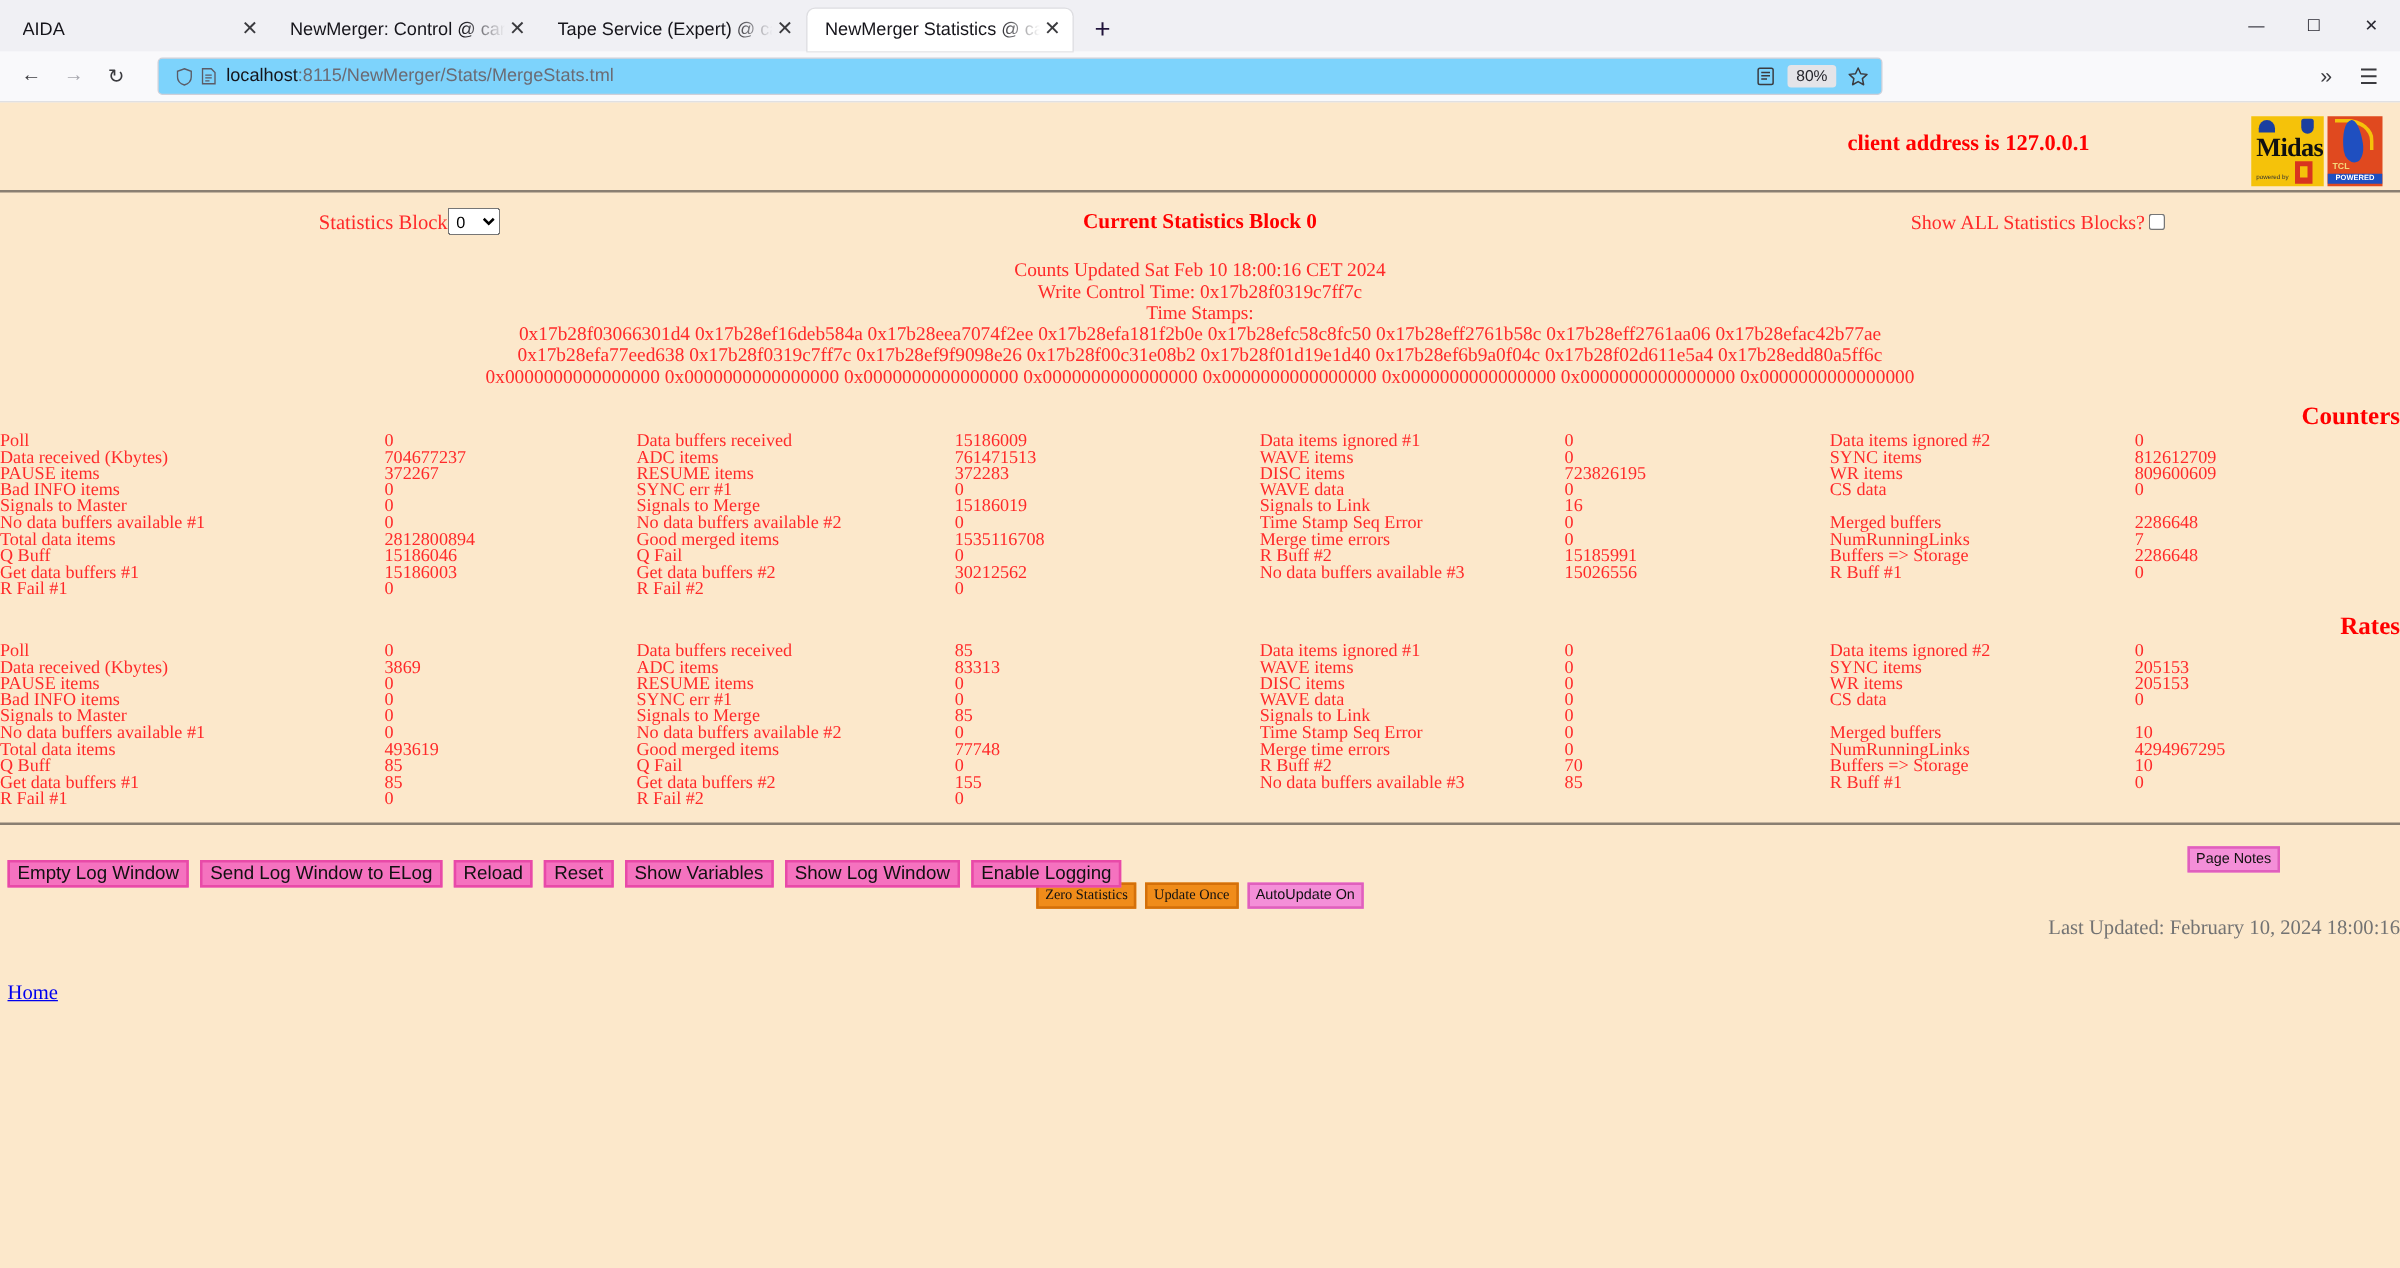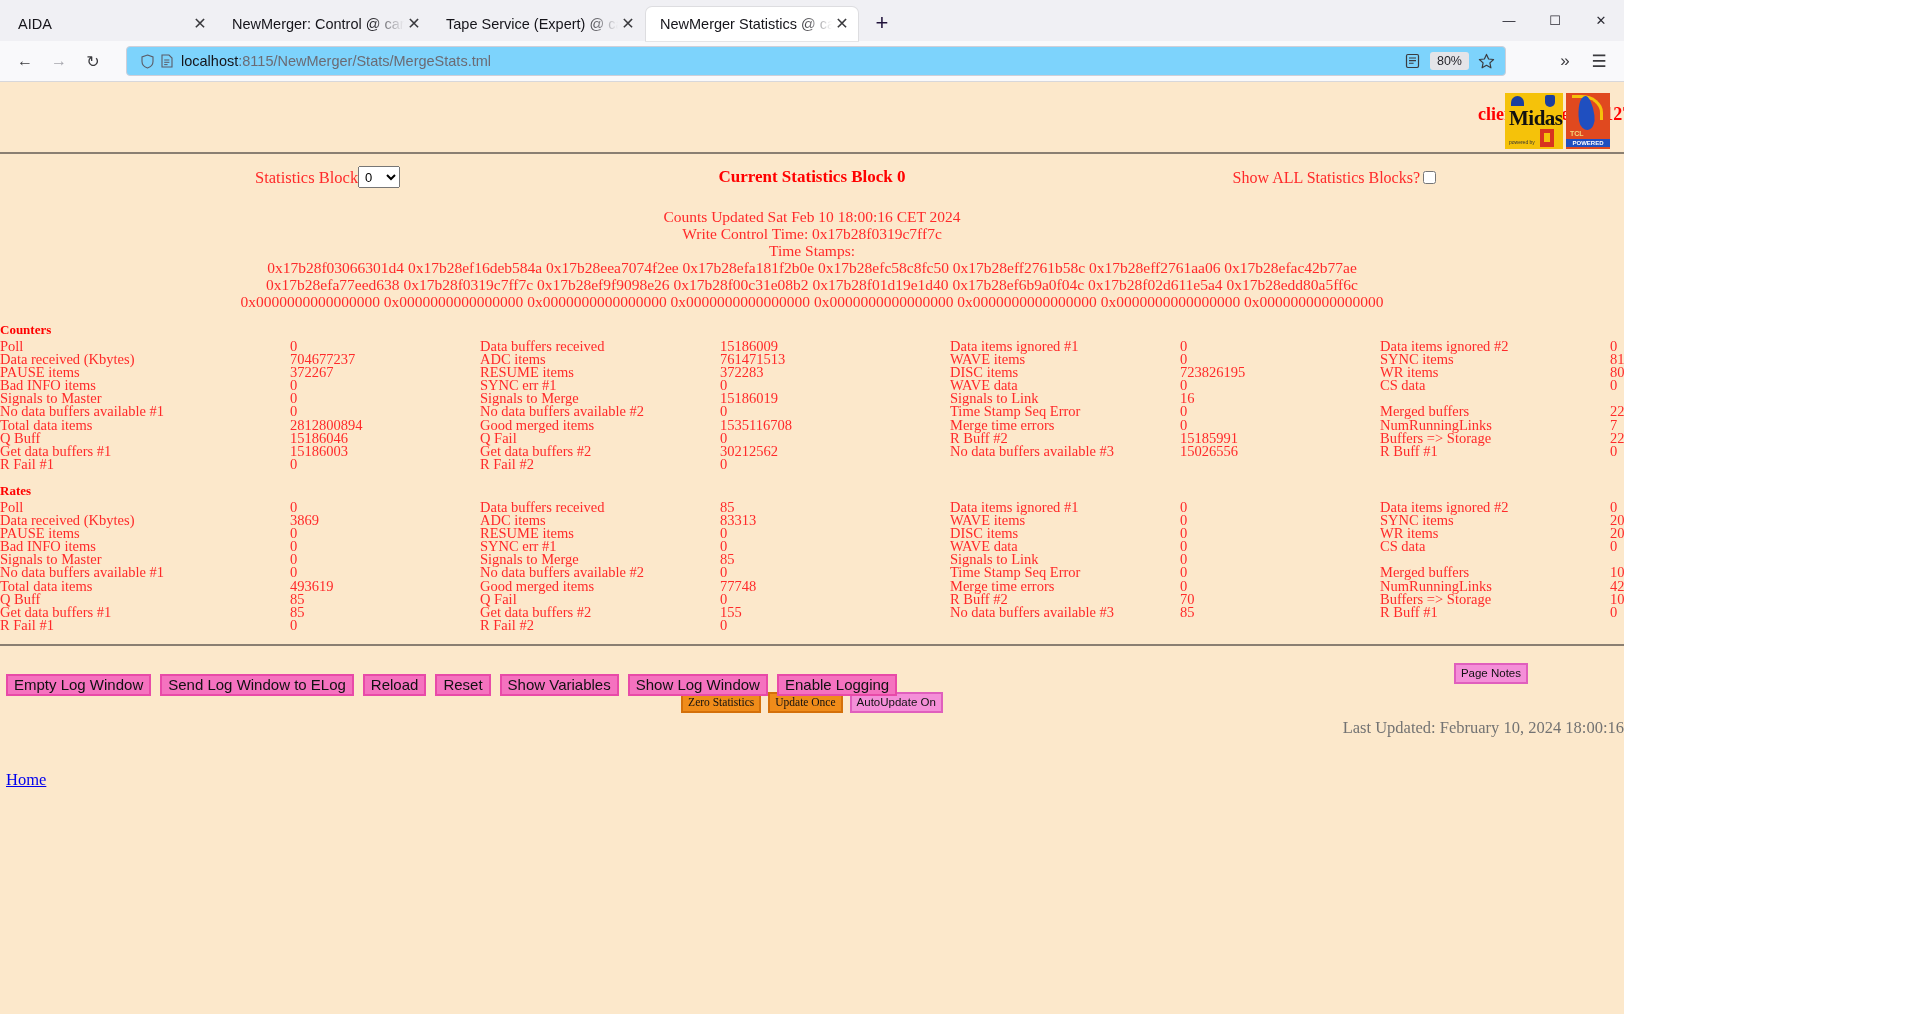--- a/index.html
+++ b/index.html
@@ -7,21 +7,21 @@
     margin: 0;
     padding: 0;
     width: 1920px;
     height: 1014px;
     overflow: hidden;
     background: #ffffff;
     font-family: "Liberation Sans", sans-serif;
   }
 
   
-  .browser { width: 1624px; height: 1014px; display: flex; flex-direction: column; background:#f9f9fa; }
+  .browser { width: 1920px; height: 1014px; display: flex; flex-direction: column; background:#f9f9fa; }
 
   .tabstrip {
     height: 41px;
     background: #f0f0f4;
     display: flex;
     align-items: flex-end;
     padding: 0 4px;
     position: relative;
     flex: 0 0 auto;
   }
@@ -290,22 +290,22 @@
     text-align: center;
     color: #ff2a2a;
     font-size: 15.5px;
     line-height: 16px;
     margin-top: 12px;
   }
   .center-block div { padding: 0.5px 0; }
   .center-block .tstamps { line-height: 16px; }
 
   .section-title {
-    text-align: left;
-    font-size: 13px;
+    text-align: right;
+    font-size: 20px;
     font-weight: bold;
     color: #ff0000;
     margin-top: 12px;
     margin-bottom: 2px;
   }
 
   table.stats {
     width: 100%;
     border-collapse: collapse;
     color: #ff2a2a;

